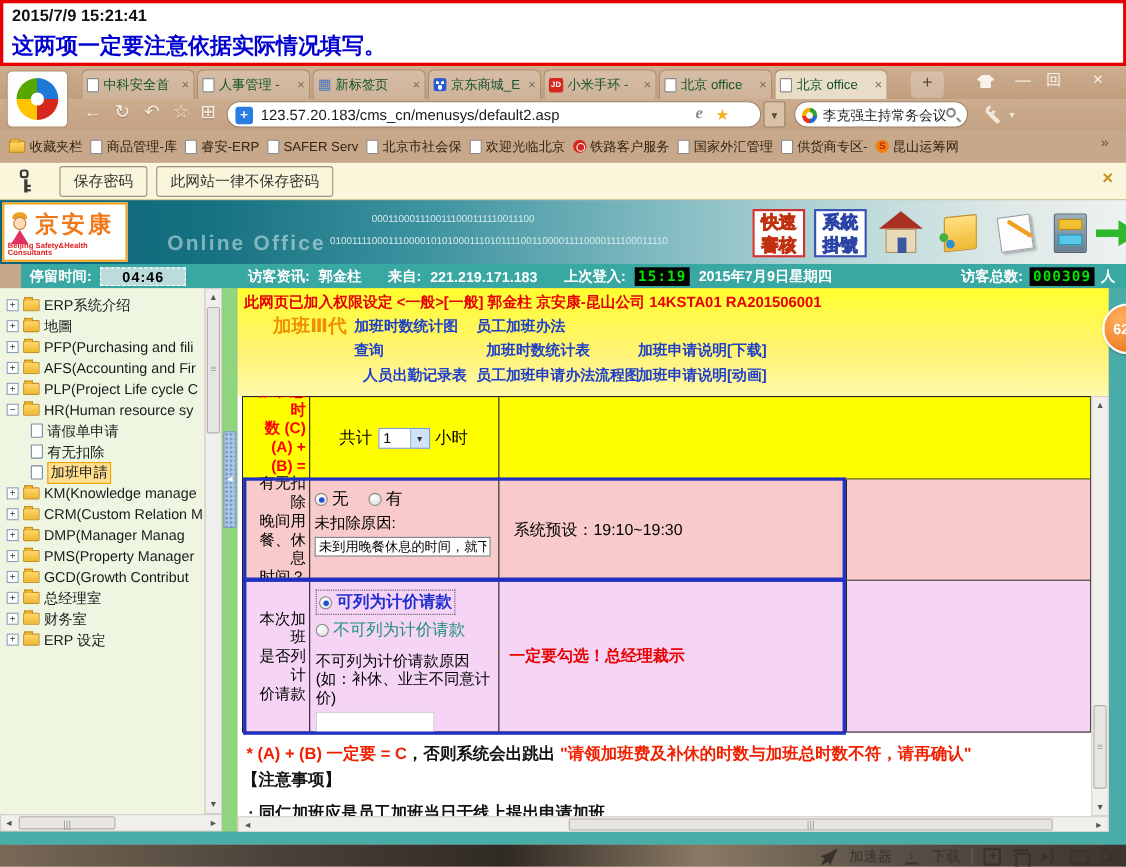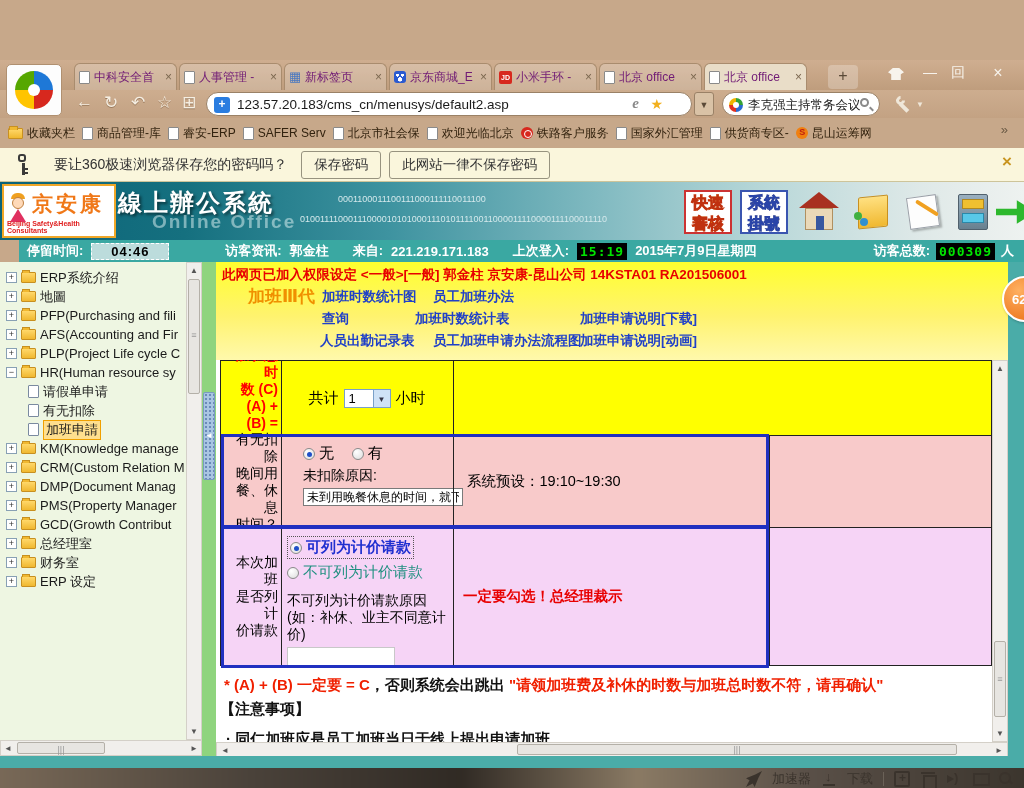--- a/index.html
+++ b/index.html
@@ -19,21 +19,21 @@
   #logo-btn { left:6px; top:64px; width:56px; height:52px; background:#fdfdfd;
     border:1px solid #b09070; border-radius:5px; z-index:30; }
   .pinwheel { position:absolute; left:8px; top:6px; width:38px; height:38px; border-radius:50%;
     background:conic-gradient(#1e78d7 0 25%, #d7281e 25% 50%, #ffc400 50% 75%, #56a700 75% 100%); }
   .pinwheel:after { content:""; position:absolute; left:13px; top:13px; width:12px; height:12px;
     border-radius:50%; background:#fff; }
   .tab { position:absolute; top:63px; width:103px; height:27px; border-radius:6px 6px 0 0;
     background:rgba(255,255,255,.22); border:1px solid #a98c6e; border-bottom:none;
     display:flex; align-items:center; padding:0 4px; gap:4px; }
   .tab.active { background:#e9ddc8; }
-  .tab .t { flex:1; font-size:12px; color:#701a75; white-space:nowrap; overflow:hidden; }
+  .tab .t { flex:1; font-size:12px; color:#14532d; white-space:nowrap; overflow:hidden; }
   .tab .x { font-size:12px; color:#7c6850; }
   .fav-page { width:11px; height:13px; background:#fff; border:1px solid #8a8a8a; border-radius:1px; flex:none; }
   .fav-grid { width:12px; height:12px; flex:none; color:#4a78c0; font-size:13px; line-height:12px; }
   .fav-paw { width:12px; height:12px; flex:none; border-radius:3px; background:#2a5ad0;
     background-image:radial-gradient(circle at 30% 35%, #fff 1.3px, transparent 1.6px),
       radial-gradient(circle at 70% 35%, #fff 1.3px, transparent 1.6px),
       radial-gradient(circle at 50% 70%, #fff 2px, transparent 2.3px); }
   .fav-jd { width:13px; height:13px; flex:none; background:#d7281e; color:#fff; font-size:7px;
     font-weight:bold; text-align:center; line-height:13px; border-radius:2px; }
   #newtab { left:828px; top:65px; width:30px; height:24px; background:rgba(255,255,255,.25);
@@ -248,20 +248,24 @@
     border:2px solid #3a332c; border-radius:50%; }
   .magic:after { content:""; position:absolute; left:10px; top:10px; width:5px; height:2px;
     background:#3a332c; transform:rotate(45deg); }
   .sep { width:1px; height:14px; background:#6a6258; }
 </style>
 </head>
 <body>
 
 <div id="stage">
 
+  <div id="annotation" class="abs">
+    <div class="ts">2015/7/9 15:21:41</div>
+    <div class="note">这两项一定要注意依据实际情况填写。</div>
+  </div>
 
   <div id="tabbar" class="abs"></div>
   <div id="logo-btn" class="abs">
     <div class="pinwheel"></div>
   </div>
 
   <div class="tab" style="left:74px">
     <span class="fav-page"></span>
     <span class="t">中科安全首</span>
     <span class="x">×</span>
@@ -374,37 +378,35 @@
       </span>
   </div>
   <div id="bm-more" class="abs">»</div>
 
   <div id="notifbar" class="abs">
     <span class="keyic">
         <span class="ring"></span>
         <span class="stem"></span>
         <span class="tooth"></span>
       </span>
-    <span class="msg">要让360极速浏览器保存您的密码吗？</span>
     <button class="notif-btn">保存密码</button>
     <button class="notif-btn">此网站一律不保存密码</button>
   </div>
   <div id="notif-close" class="abs">×</div>
 
   <div id="siteheader" class="abs">
     <div id="sitelogo">
       <span class="mascot">
           <span class="hat"></span>
           <span class="head"></span>
           <span class="bodyp"></span>
         </span>
       <span class="cname">京安康</span>
       <span class="ename">Beijing Safety&amp;Health Consultants</span>
     </div>
-    <div id="banner-title">線上辦公系統</div>
     <div id="banner-sub">Online Office</div>
     <div class="binary" style="left:338px;top:12px">0001100011100111000111110011100</div>
     <div class="binary" style="left:300px;top:32px">0100111100011100001010100011101011110011000011110000111100011110</div>
     <div class="hdr-badge" style="left:684px;border:2px solid #cc3333">快速
 審核</div>
     <div class="hdr-badge" id="badge-sys" style="left:740px;border:2px solid #3a55b0">系統
 掛號</div>
     <div class="hicon house" style="left:796px">
         <span class="roof"></span>
         <span class="wall"></span>
@@ -510,21 +512,21 @@
     <div class="trow">
         <span class="pad0"></span>
         <span class="expbox">+</span>
         <span class="tfolder"></span>
         <span>CRM(Custom Relation M</span>
       </div>
     <div class="trow">
         <span class="pad0"></span>
         <span class="expbox">+</span>
         <span class="tfolder"></span>
-        <span>DMP(Document Manag</span>
+        <span>DMP(Manager Manag</span>
       </div>
     <div class="trow">
         <span class="pad0"></span>
         <span class="expbox">+</span>
         <span class="tfolder"></span>
         <span>PMS(Property Manager</span>
       </div>
     <div class="trow">
         <span class="pad0"></span>
         <span class="expbox">+</span>
@@ -570,23 +572,23 @@
   <div id="collapser" class="abs">
       <span class="arr">◄</span>
     </div>
 
   <div id="main-yellow" class="abs">
     <div id="perm-line">此网页已加入权限设定 &lt;一般&gt;[一般] 郭金柱 京安康-昆山公司 14KSTA01 RA201506001</div>
     <div id="module-title">加班Ⅲ代</div>
     <span class="mlink" style="left:106px;top:26px">加班时数统计图</span>
     <span class="mlink" style="left:217px;top:26px">员工加班办法</span>
     <span class="mlink" style="left:106px;top:48px">查询</span>
-    <span class="mlink" style="left:199px;top:48px">加班时数统计表</span>
+    <span class="mlink" style="left:226px;top:48px">加班时数统计表</span>
     <span class="mlink" style="left:364px;top:48px">加班申请说明[下载]</span>
-    <span class="mlink" style="left:104px;top:70px">人员出勤记录表</span>
+    <span class="mlink" style="left:114px;top:70px">人员出勤记录表</span>
     <span class="mlink" style="left:217px;top:70px">员工加班申请办法流程图</span>
     <span class="mlink" style="left:364px;top:70px">加班申请说明[动画]</span>
   </div>
   <div id="badge62" class="abs">
       <span>62</span>
     </div>
 
   <div id="formarea" class="abs">
     <div id="ftable">
 
@@ -606,21 +608,21 @@
         </div>
         <div class="vline" style="left:232px"></div>
       </div>
 
       <div class="frow" id="frow2">
         <div class="fcell hdrcell" style="left:0;width:60px">有无扣除
 晚间用
 餐、休息
 时间？</div>
         <div class="vline" style="left:60px"></div>
-        <div class="fcell" style="left:60px;width:172px;padding:8px 22px;font-size:14px">
+        <div class="fcell" style="left:60px;width:172px;padding:8px 5px;font-size:14px">
           <div>
             <span class="radio on"></span>
             <span style="font-size:15px">无</span>
             <span class="radio" style="margin-left:14px"></span>
             <span style="font-size:15px">有</span>
           </div>
           <div style="margin-top:4px">未扣除原因:</div>
           <input class="finput" style="width: 160px; margin-top: 3px;" value="未到用晚餐休息的时间，就下班">
         </div>
         <div class="vline" style="left:232px"></div>

